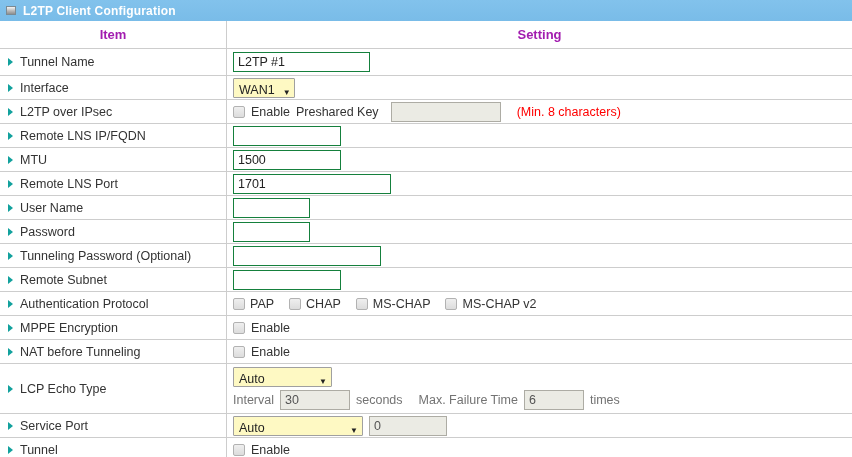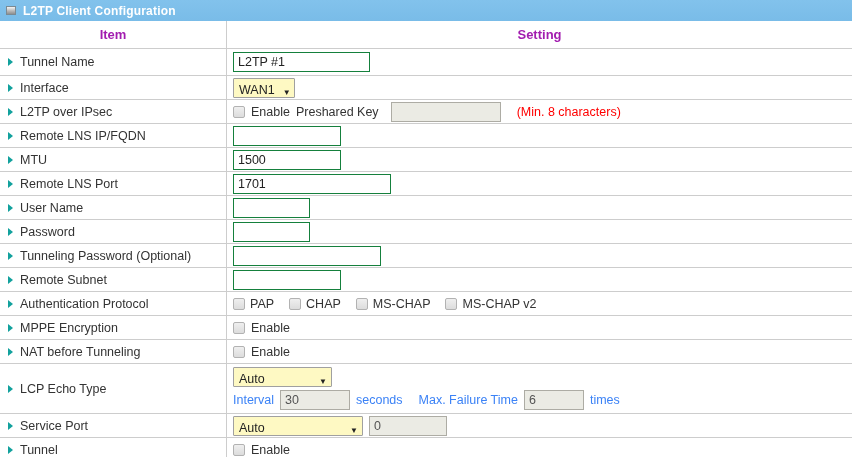--- a/index.html
+++ b/index.html
@@ -112,21 +112,21 @@
     width: 12px; height: 12px;
     border: 1px solid #b2b2b2;
     border-radius: 2px;
     background: linear-gradient(180deg, #efefef 0%, #dcdcdc 100%);
     margin: 0;
     flex: 0 0 auto;
   }
   .chk-label { color: #333; }
   .chk-group { display: flex; align-items: center; gap: 5px; margin-right: 9px; }
   .hint-red { color: #ff0000; margin-left: 10px; }
-  .unit-label { color: #3b82f6; }
+  .unit-label { color: #737373; }
   .gap-l { margin-left: 10px; }
   
   .w-tunnelname { width: 137px; }
   .w-preshared  { width: 110px; margin-left: 6px; }
   .w-std        { width: 108px; }
   .w-port       { width: 158px; }
   .w-user       { width: 77px; }
   .w-tunnelpass { width: 148px; }
   .w-interval   { width: 70px; }
   .w-failure    { width: 60px; }

